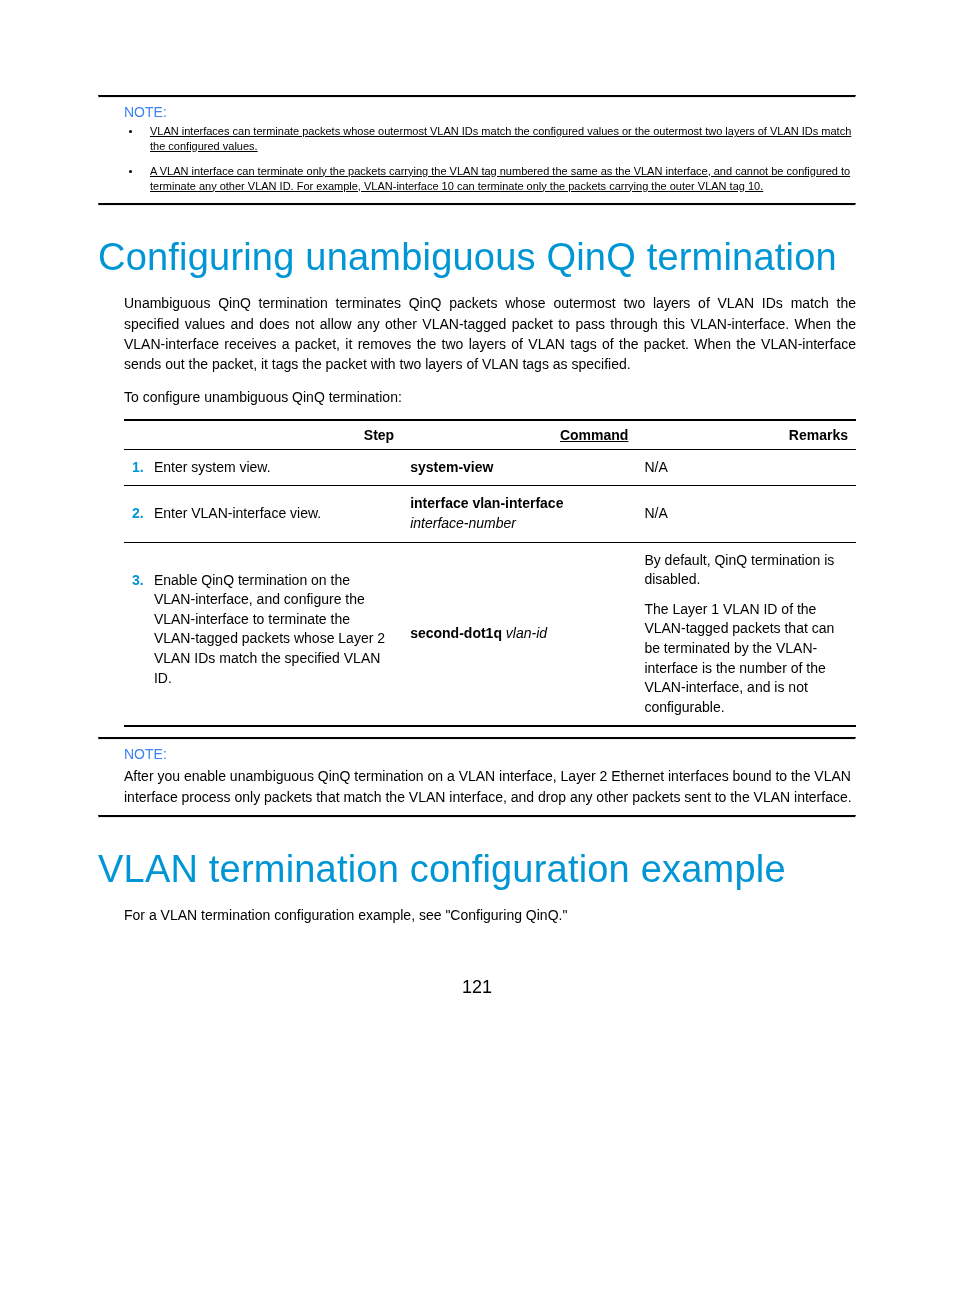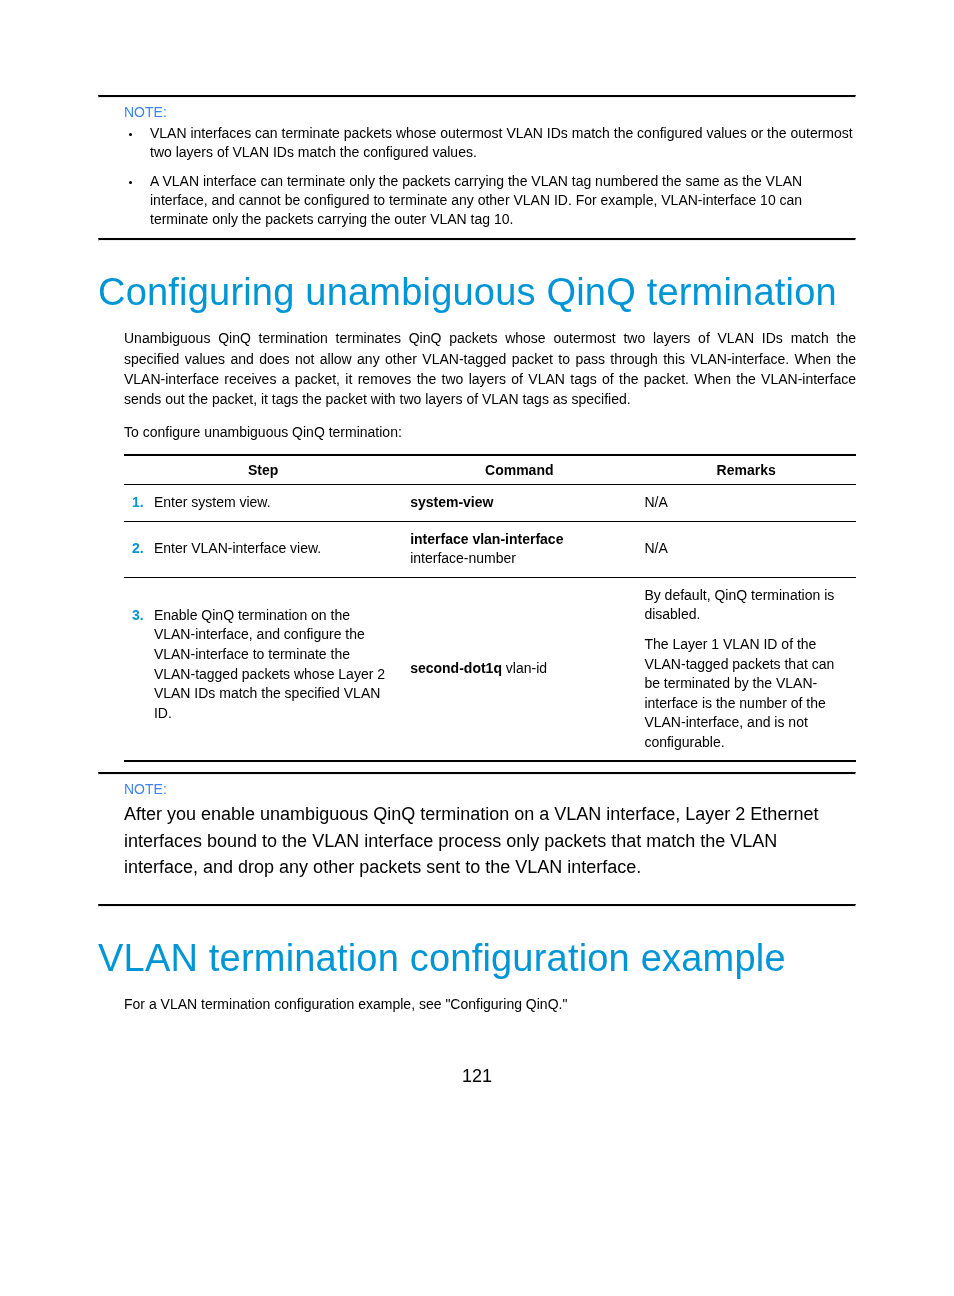--- a/index.html
+++ b/index.html
@@ -19,33 +19,34 @@
     margin: 0;
   }
   .note-label {
     color: #3b82f6;
     font-size: 14px;
     margin: 6px 0 4px 26px;
   }
   .note-bullets {
     margin: 0 0 6px 0;
     padding-left: 44px;
-    font-size: 14px;
+    font-size: 11px;
     line-height: 1.35;
+    text-decoration: underline;
   }
   .note-bullets li {
     margin-bottom: 10px;
     padding-left: 8px;
   }
   .note-bullets li::marker {
     font-size: 10px;
   }
   .note-para {
-    margin: 4px 0 24px 26px;
-    font-size: 18px;
+    margin: 4px 0 8px 26px;
+    font-size: 14px;
     line-height: 1.45;
   }
   h1 {
     color: #0096D6;
     font-weight: 300;
     font-size: 38px;
     margin: 30px 0 14px 0;
     letter-spacing: 0.2px;
   }
   .body-text {
@@ -55,51 +56,51 @@
     text-align: justify;
   }
   table.steps {
     width: calc(100% - 26px);
     margin-left: 26px;
     border-collapse: collapse;
     font-size: 14px;
     margin-bottom: 10px;
   }
   table.steps thead th {
-    text-align: center;
+    text-align: right;
     font-weight: bold;
     border-top: 2px solid #000;
     border-bottom: 1px solid #000;
     padding: 6px 8px;
   }
   table.steps tbody td {
     border-bottom: 1px solid #000;
     padding: 8px 8px;
     vertical-align: middle;
     line-height: 1.4;
   }
   table.steps tbody tr:last-child td {
     border-bottom: 2px solid #000;
   }
   .step-col { width: 38%; }
-  .cmd-col { width: 32%; }
+  .cmd-col { width: 32%; text-decoration: underline; }
   .rem-col { width: 30%; }
   .stepnum {
     color: #0096D6;
     font-weight: bold;
     display: inline-block;
     width: 18px;
   }
   .steptext {
     display: inline-block;
     vertical-align: top;
     width: calc(100% - 30px);
   }
   .cmd-bold { font-weight: bold; }
-  .cmd-ital { }
+  .cmd-ital { font-style: italic; }
   .remarks-group p {
     margin: 0 0 10px 0;
   }
   .remarks-group p:last-child { margin-bottom: 0; }
   .pagenum {
     text-align: center;
     font-size: 18px;
     padding-top: 40px;
   }
 </style>

